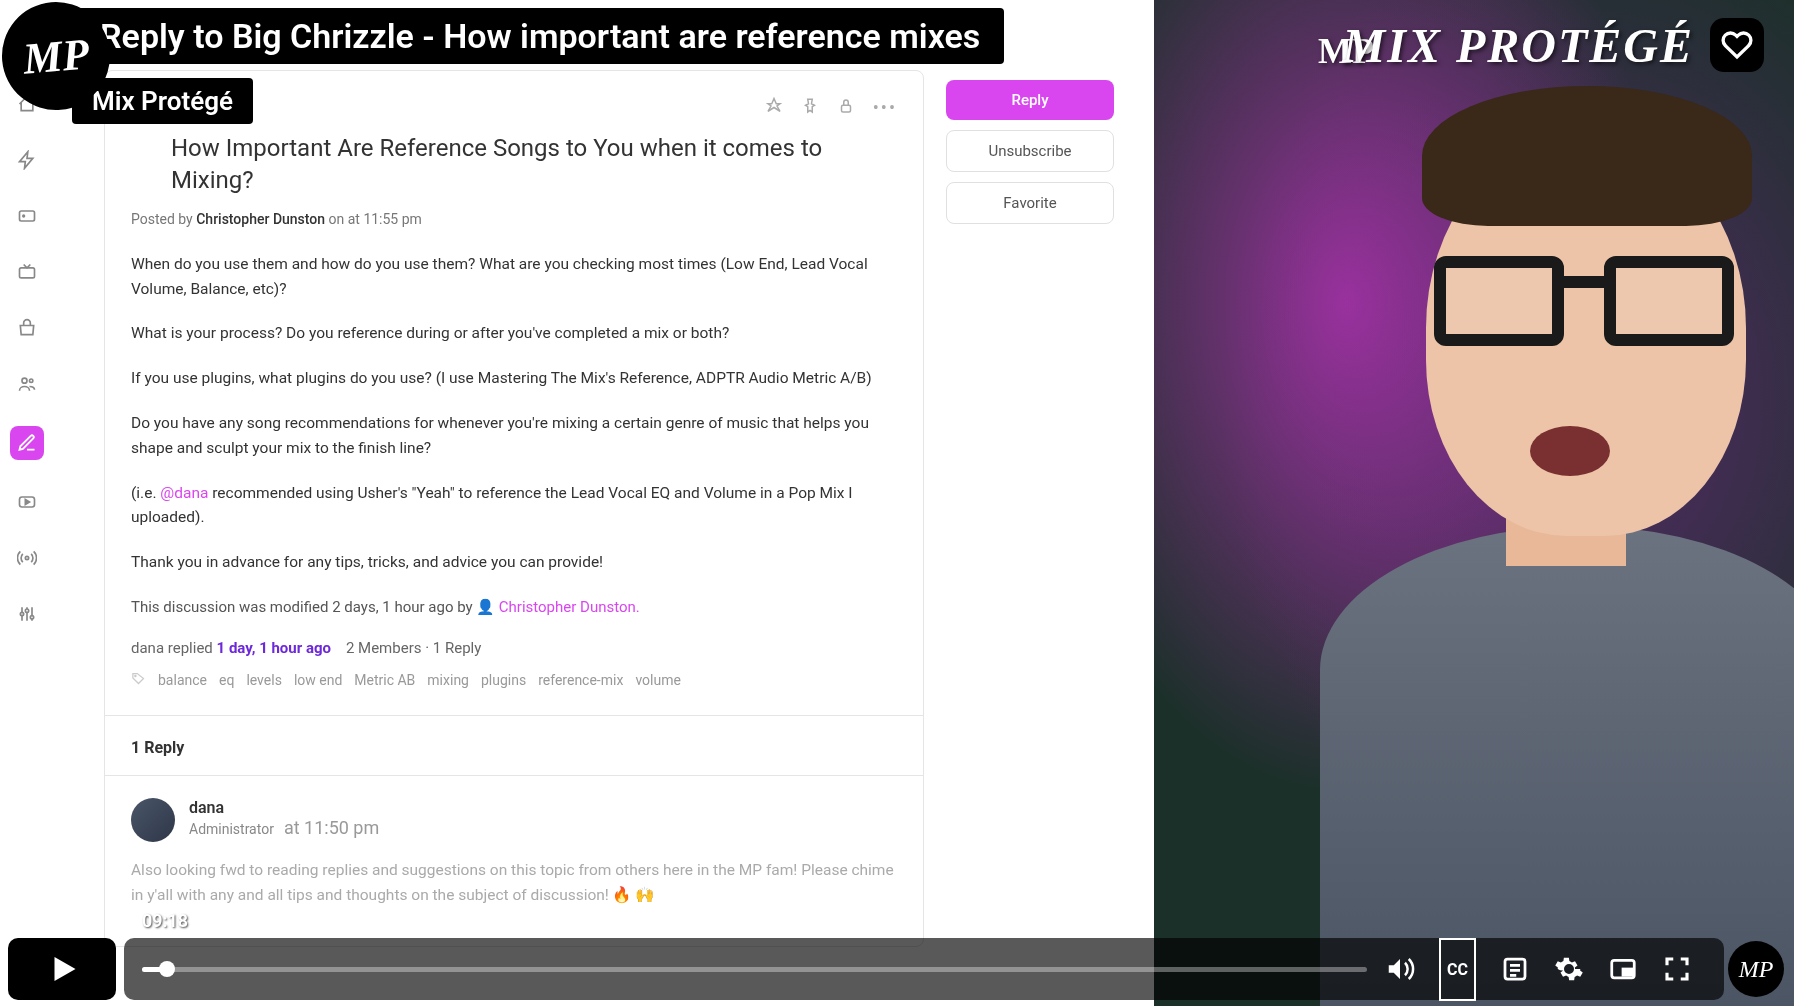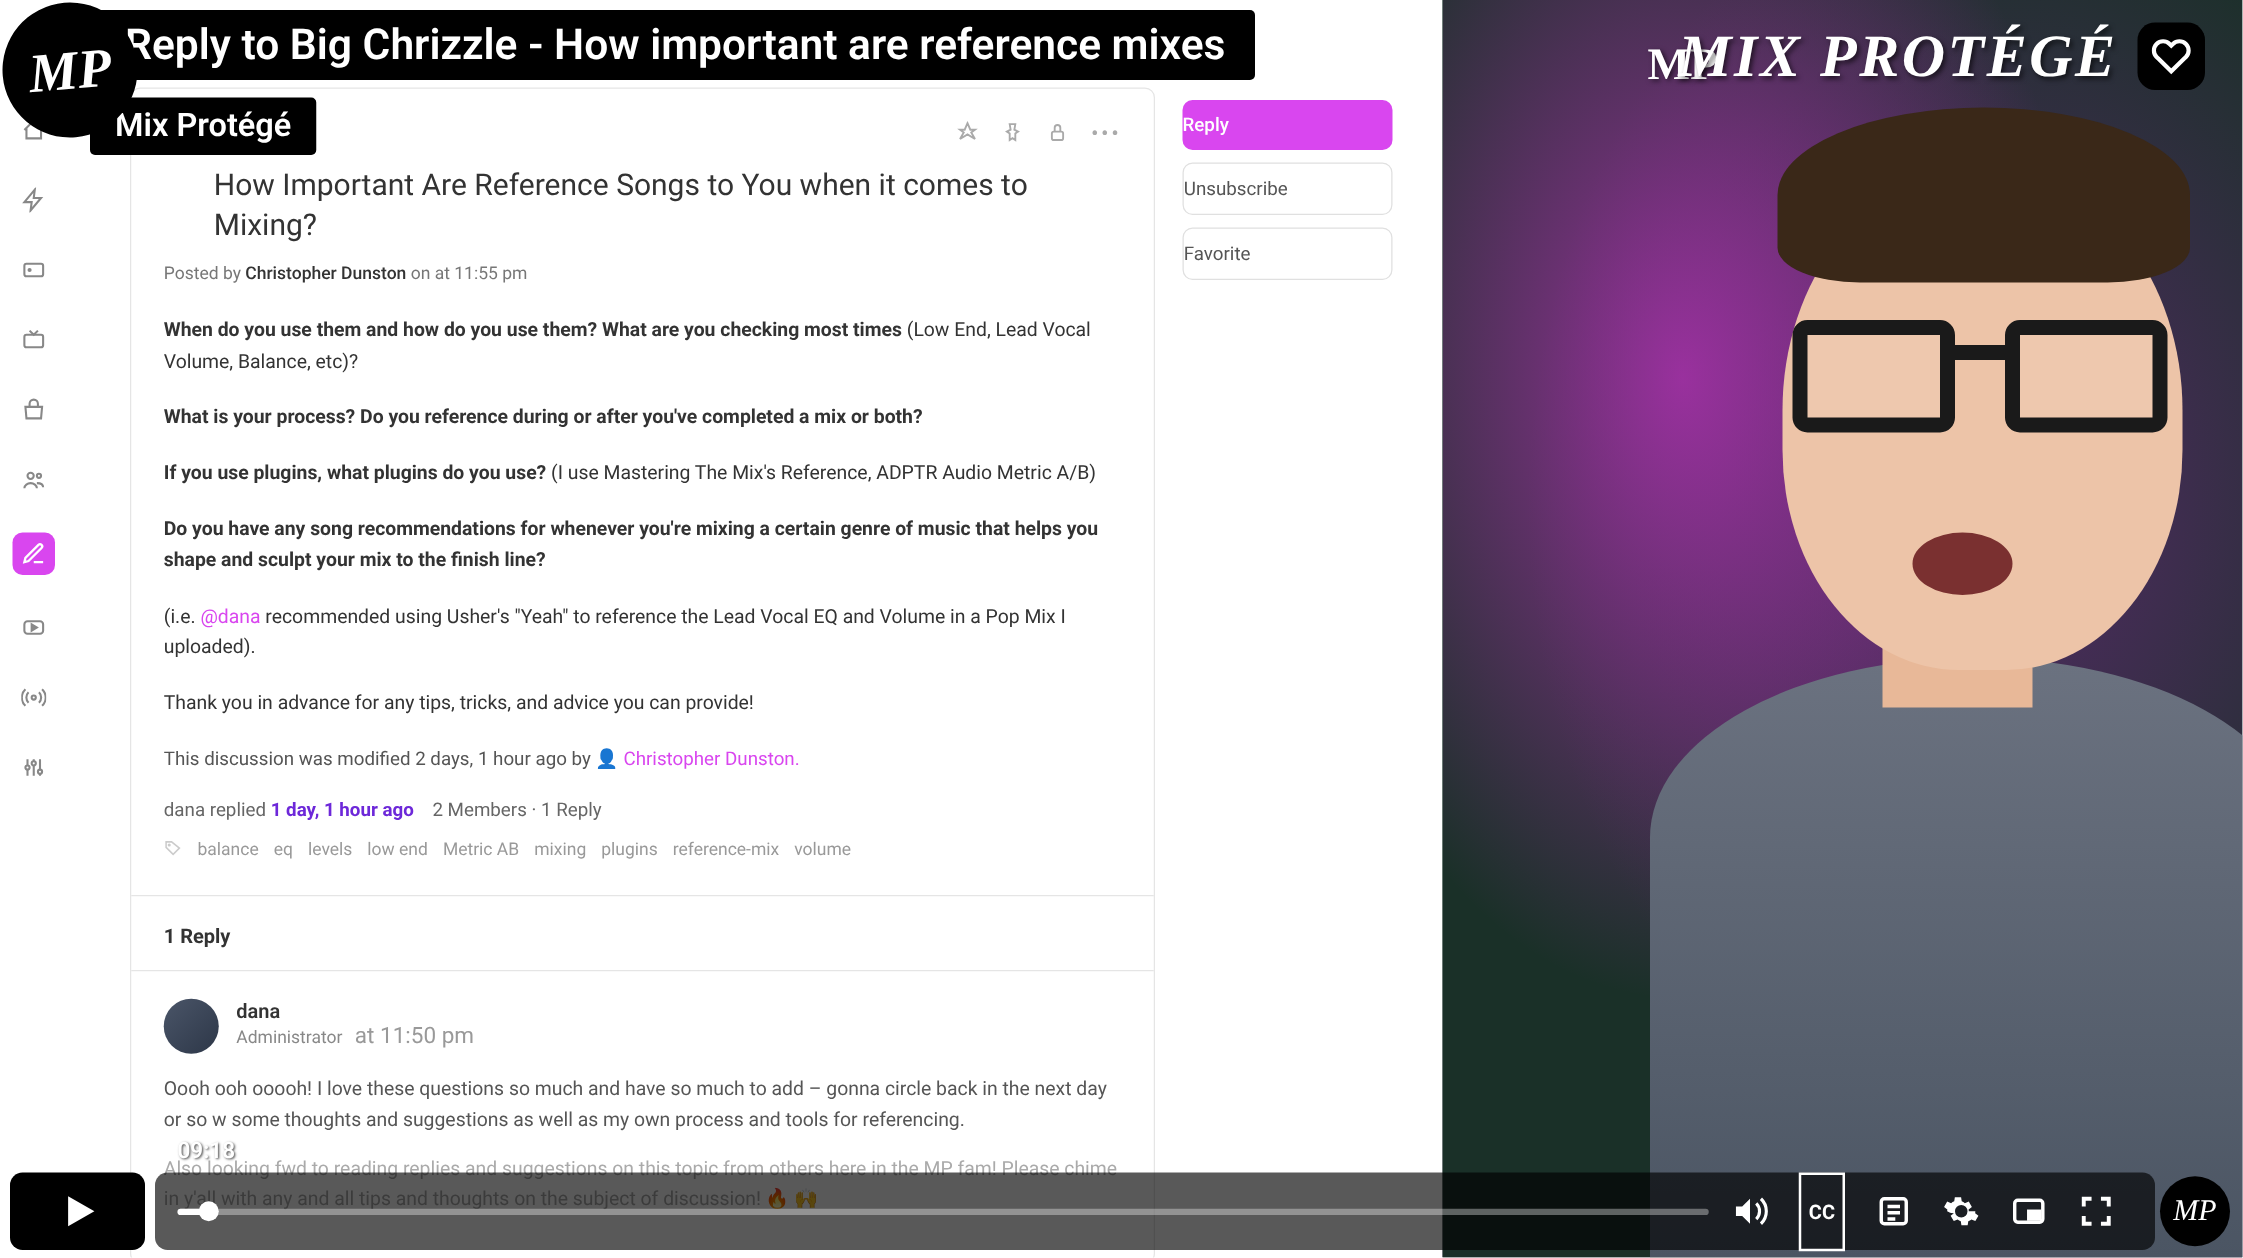--- a/index.html
+++ b/index.html
@@ -32,21 +32,21 @@
     .watermark-logo { position: absolute; top: 30px; right: 420px; color: #fff; font-family: 'Brush Script MT', cursive; font-size: 36px; font-weight: bold; z-index: 22; text-shadow: 2px 2px 4px rgba(0,0,0,0.6); }
 
     
     .forum-wrapper { position: absolute; top: 70px; left: 50px; right: 10px; display: flex; gap: 22px; z-index: 2; }
     .forum-card { background: #fff; border: 1px solid #e5e5e5; border-radius: 8px; flex: 1; max-width: 820px; padding: 24px 26px; font-size: 16px; color: #333; }
     .forum-badge { display: inline-block; background: #d946ef; color: #fff; font-size: 13px; padding: 4px 10px; border-radius: 4px; margin-bottom: 14px; font-weight: 600; }
     .forum-title { font-size: 24px; font-weight: 400; line-height: 1.35; margin-bottom: 14px; margin-left: 40px; }
     .forum-meta { font-size: 14px; color: #777; margin-bottom: 25px; }
     .forum-meta .author { color: #333; font-weight: 500; }
     .forum-body p { margin-bottom: 20px; font-size: 15.5px; line-height: 1.6; }
-    .forum-body strong { font-weight: 700; }
+    .forum-body strong { font-weight: 400; }
     .forum-body .mention { color: #d946ef; }
     .forum-body .modified { font-size: 15px; color: #555; }
     .forum-body .modified .author-link { color: #d946ef; }
     .reply-meta { font-size: 15px; color: #666; margin-top: 18px; }
     .reply-meta strong { color: #6d28d9; font-weight: 700; }
     .tags-row { margin-top: 14px; display: flex; gap: 12px; align-items: center; font-size: 14px; color: #999; }
     .tag-icon { opacity: 0.5; }
     .reply-divider { border: 0; border-top: 1px solid #e5e5e5; margin: 26px -26px 0; }
     .reply-heading { font-weight: 700; font-size: 16px; padding: 22px 0 18px; }
     .reply-block { border-top: 1px solid #e5e5e5; margin: 0 -26px; padding: 22px 26px 0; }
@@ -58,21 +58,21 @@
     .reply-text p { font-size: 15.5px; line-height: 1.6; margin-bottom: 14px; color: #555; }
     .reply-text .faded { color: #aaa; }
 
     
     .forum-top-icons { position: absolute; top: 26px; right: 26px; display: flex; gap: 18px; color: #aaa; }
     .forum-top-icons svg { width: 18px; height: 18px; }
     .forum-top-icons .dots { font-size: 18px; letter-spacing: 2px; }
 
     
     .action-col { width: 168px; display: flex; flex-direction: column; gap: 10px; padding-top: 10px; }
-    .btn { padding: 11px 0; border-radius: 8px; font-size: 15px; cursor: pointer; border: 1px solid #e0e0e0; background: #fff; color: #555; }
+    .btn { padding: 11px 0; text-align: center; border-radius: 8px; font-size: 15px; cursor: pointer; border: 1px solid #e0e0e0; background: #fff; color: #555; }
     .btn-primary { background: #d946ef; color: #fff; border: none; font-weight: 500; }
 
     
     .presenter-panel { position: absolute; top: 0; right: 0; width: 640px; height: 100%; background: linear-gradient(135deg, #1a3a2a 0%, #0a2818 40%, #3a1a4a 100%); z-index: 10; overflow: hidden; }
     .presenter-bg { position: absolute; top: 0; right: 0; width: 100%; height: 100%; background: radial-gradient(ellipse at 30% 30%, rgba(200,50,200,0.7), transparent 50%), radial-gradient(ellipse at 70% 40%, rgba(120,40,140,0.6), transparent 60%), #1a3028; }
     .presenter-figure { position: absolute; bottom: 0; right: -40px; width: 560px; height: 860px; }
     
     .person-body { position: absolute; bottom: 0; left: 50%; transform: translateX(-45%); width: 520px; height: 480px; background: linear-gradient(180deg, #6b7280 0%, #4b5563 100%); border-radius: 50% 50% 0 0 / 30% 30% 0 0; }
     .person-neck { position: absolute; bottom: 440px; left: 50%; transform: translateX(-40%); width: 120px; height: 100px; background: #e8b898; }
     .person-head { position: absolute; bottom: 470px; left: 50%; transform: translateX(-40%); width: 320px; height: 400px; background: #edc4a8; border-radius: 48% 48% 44% 44%; }
@@ -232,21 +232,20 @@
             <div class="avatar"></div>
             <div>
               <div class="reply-user">dana</div>
               <div>
                 <span class="reply-role">Administrator</span>
                 <span class="reply-time-inline">at 11:50 pm</span>
               </div>
             </div>
           </div>
           <div class="reply-text">
-            <p>Oooh ooh ooooh! I love these questions so much and have so much to add – gonna circle back in the next day or so w some thoughts and suggestions as well as my own process and tools for referencing.</p>
             <p class="faded">Also looking fwd to reading replies and suggestions on this topic from others here in the MP fam! Please chime in y'all with any and all tips and thoughts on the subject of discussion! 🔥 🙌</p>
           </div>
         </div>
       </div>
 
       <div class="action-col">
         <div class="btn btn-primary">Reply</div>
         <div class="btn">Unsubscribe</div>
         <div class="btn">Favorite</div>
       </div>

